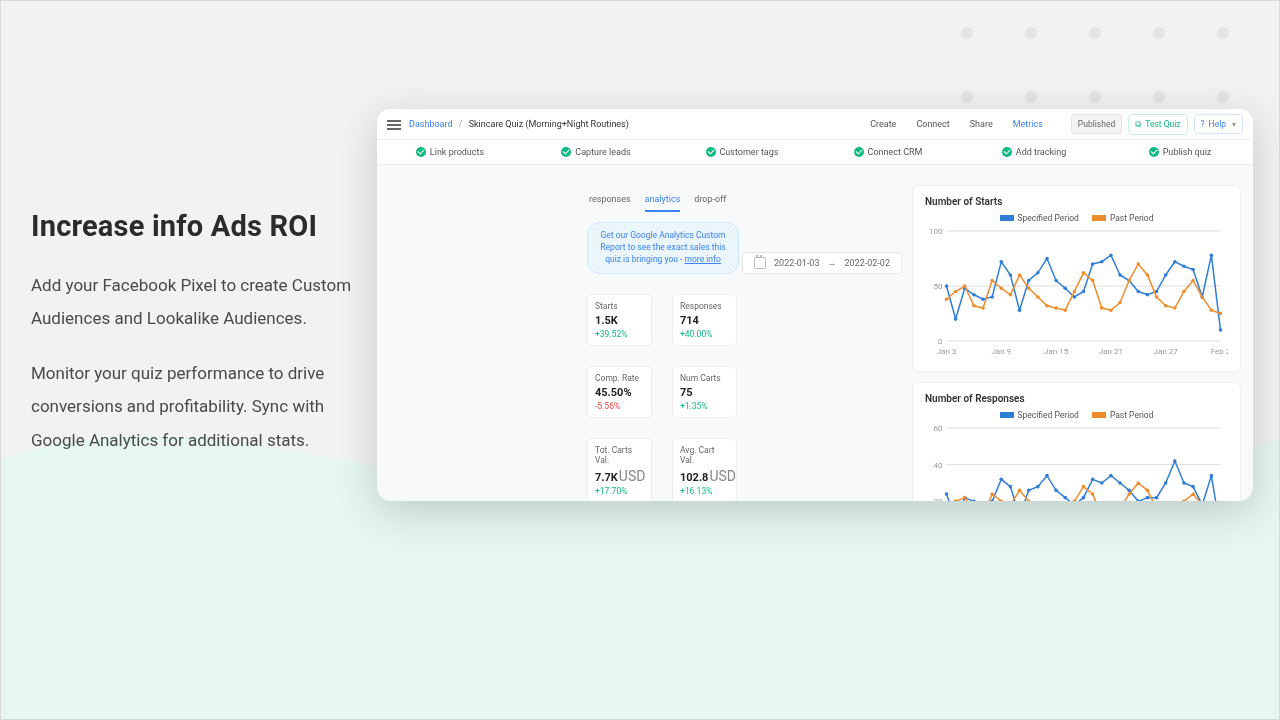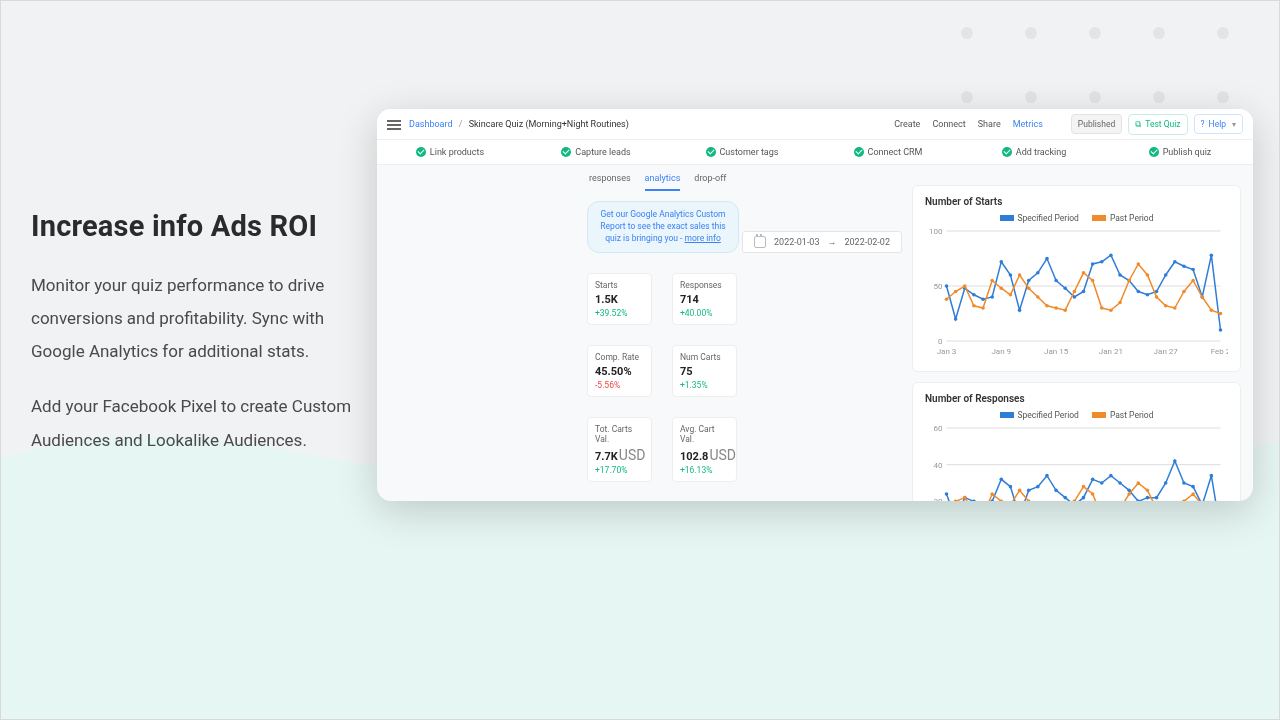--- a/index.html
+++ b/index.html
@@ -8,34 +8,34 @@
   .bg-dots span{width:12px;height:12px;border-radius:50%;background:#e3e4e5;margin:auto;}
   .wave{position:absolute;bottom:0;left:0;right:0;height:380px;pointer-events:none;}
   .marketing{position:absolute;left:30px;top:208px;width:330px;}
   .marketing h1{font-size:29px;font-weight:700;color:#2b2b2b;margin:0 0 26px 0;letter-spacing:.2px;}
   .marketing p{font-size:17px;line-height:1.95;color:#4a4a4a;margin:0 0 22px 0;}
   .app{position:absolute;left:376px;top:108px;width:876px;height:392px;background:#f8f9fa;border-radius:14px;box-shadow:0 10px 40px rgba(0,0,0,.18);overflow:hidden;}
   .topbar{display:flex;align-items:center;height:30px;background:#fff;border-bottom:1px solid #eee;padding:0 10px;font-size:9px;}
   .topbar .hb{width:14px;height:12px;display:inline-block;background:linear-gradient(#666,#666) 0 2px/14px 2px no-repeat,linear-gradient(#666,#666) 0 6px/14px 2px no-repeat,linear-gradient(#666,#666) 0 10px/14px 2px no-repeat;margin-right:8px;}
   .crumb a{color:#3b82f6;text-decoration:none;}
   .crumb span.sep{margin:0 4px;color:#999;}
-  .topnav{margin-left:auto;display:flex;align-items:center;gap:12px;}
+  .topnav{margin-left:auto;display:flex;align-items:center;gap:20px;}
   .topnav a{color:#555;text-decoration:none;}
   .topnav a.active{color:#3b82f6;}
   .top-right{display:flex;align-items:center;gap:6px;margin-left:28px;}
   .pill{display:inline-flex;align-items:center;gap:4px;border:1px solid #e3e3e3;background:#f4f4f4;color:#666;border-radius:4px;padding:4px 6px;font-size:8.5px;}
   .pill.test{background:#fff;color:#10b981;border-color:#c7efe3;}
   .pill.help{background:#fff;color:#3b82f6;border-color:#cfe4ff;}
   .pill.drop::after{content:"▾";font-size:8px;color:#999;margin-left:2px;}
   .check-row{display:flex;align-items:center;height:24px;background:#fff;border-bottom:1px solid #eee;font-size:9px;}
   .check-row .item{flex:1;display:flex;align-items:center;justify-content:center;gap:4px;color:#555;}
   .ck{width:10px;height:10px;border-radius:50%;background:#10b981;position:relative;display:inline-block;}
   .ck::after{content:"";position:absolute;left:2px;top:2px;width:5px;height:3px;border:1.5px solid #fff;border-top:none;border-right:none;transform:rotate(-45deg);}
   .body{display:flex;padding:0 10px 0 210px;height:calc(100% - 54px);overflow:hidden;}
-  .center{width:438px;display:flex;flex-direction:column;}
+  .center{width:438px;display:flex;flex-direction:column;justify-content:flex-end;}
   .subtabs{display:flex;gap:14px;font-size:9px;color:#666;padding:8px 2px 0;}
   .subtabs a{padding-bottom:6px;text-decoration:none;color:#666;}
   .subtabs a.active{color:#3b82f6;border-bottom:2px solid #3b82f6;}
   .hint{margin-top:10px;background:#eaf6fb;border:1px solid #cfeaf3;color:#3b82f6;font-size:8.5px;line-height:1.4;border-radius:12px;padding:7px 10px;text-align:center;width:130px;}
   .hint a{text-decoration:underline;color:#3b82f6;}
   .daterow{display:flex;align-items:center;gap:10px;margin-top:10px;font-size:9px;}
   .dateinput{display:flex;align-items:center;gap:8px;background:#fff;border:1px solid #e5e5e5;border-radius:3px;padding:4px 10px;color:#666;width:145px;justify-content:center;margin-left:155px;margin-top:-42px;}
   .cal{width:10px;height:10px;border:1px solid #bbb;border-radius:2px;position:relative;}
   .cal::before{content:"";position:absolute;top:-3px;left:1px;width:2px;height:3px;background:#bbb;box-shadow:4px 0 #bbb;}
   .compare{margin-left:auto;display:flex;flex-direction:column;align-items:flex-end;gap:4px;margin-top:-42px;}
@@ -84,22 +84,22 @@
       <span></span>
       <span></span>
       <span></span>
   </div>
   <svg class="wave" viewBox="0 0 1280 380" preserveAspectRatio="none">
     <path d="M0,120 C240,40 420,200 700,120 C960,50 1120,160 1280,100 L1280,380 L0,380 Z" fill="#e6f6f3"></path>
   </svg>
 
   <div class="marketing">
     <h1>Increase info Ads ROI</h1>
+    <p>Add your Facebook Pixel to create Custom Audiences and Lookalike Audiences.</p>
     <p>Monitor your quiz performance to drive conversions and profitability. Sync with Google Analytics for additional stats.</p>
-    <p>Add your Facebook Pixel to create Custom Audiences and Lookalike Audiences.</p>
   </div>
 
   <div class="app">
 
     <div class="topbar">
       <span class="hb"></span>
       <span class="crumb">
         <a href="#">Dashboard</a>
         <span class="sep">/</span>
         <span>Skincare Quiz (Morning+Night Routines)</span>

